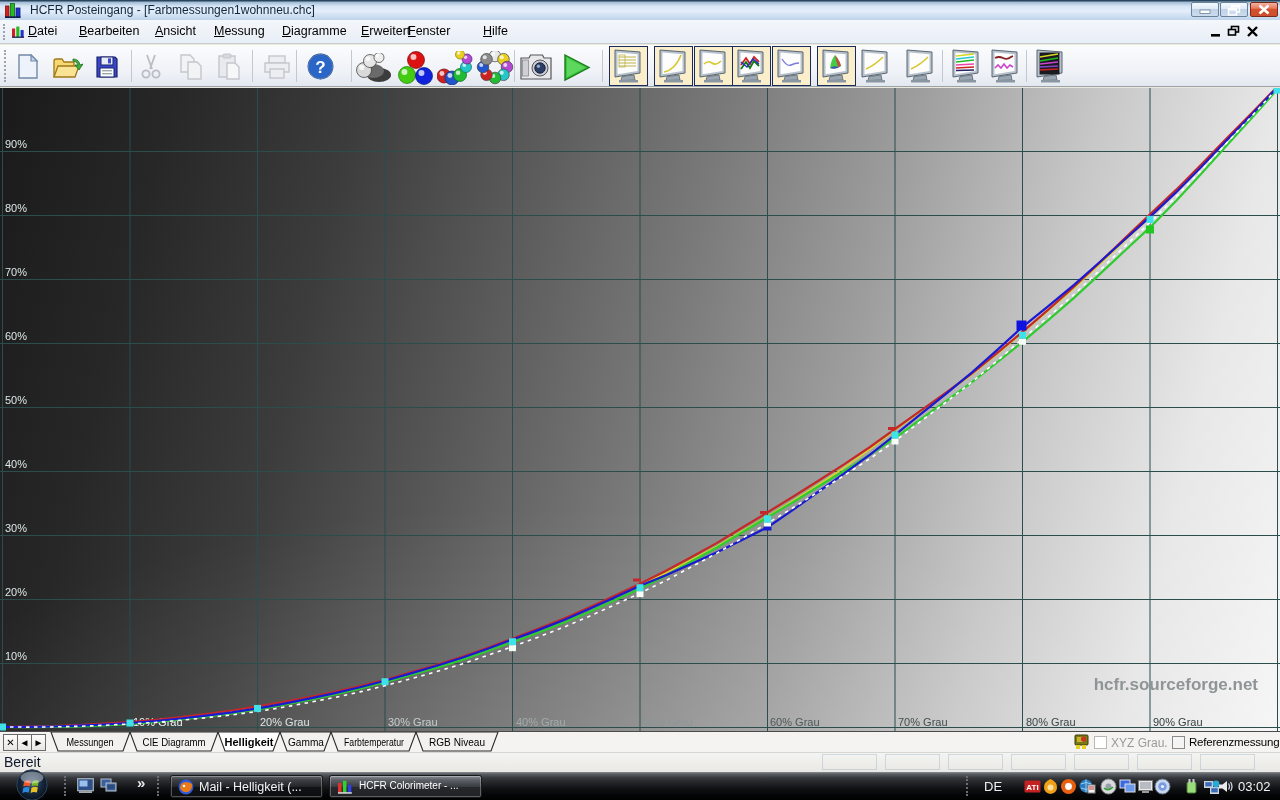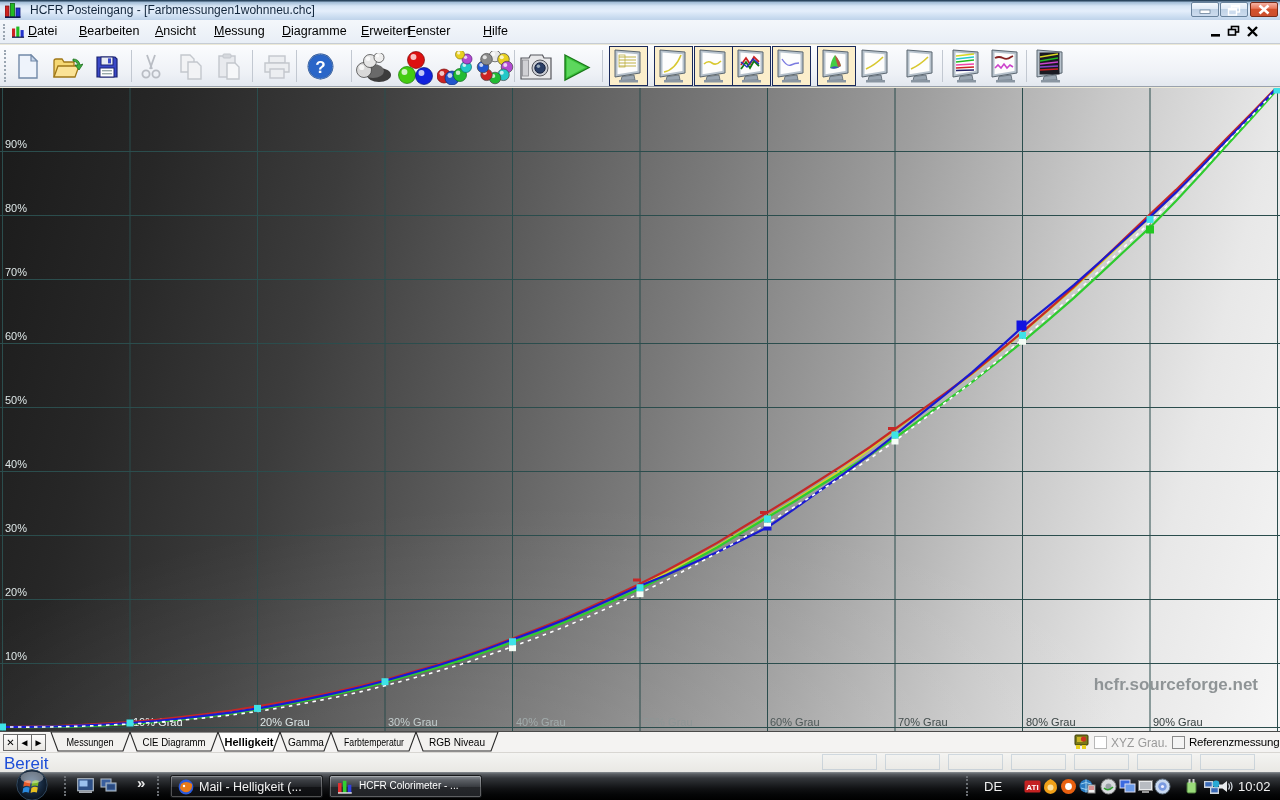--- a/index.html
+++ b/index.html
@@ -19,21 +19,21 @@
 #toolbar{left:0;top:45px;width:1280px;height:42px;background:linear-gradient(#fbfcfe,#eef1f6 70%,#e3e8ef);border-bottom:1px solid #99a1ac;}
 .tsep{position:absolute;top:5px;width:1px;height:32px;background:#c2c8d1;}
 .grip{position:absolute;width:3px;border-left:2px dotted #9aa5b1;}
 
 #chart{left:0;top:88px;width:1280px;height:644px;background:radial-gradient(ellipse 1000px 450px at 550px 740px,rgba(255,255,255,0.15),rgba(255,255,255,0) 72%),linear-gradient(104deg,#1a1a1a 0%,#272727 12%,#3c3c3c 25%,#5a5a5a 38%,#7a7a7a 51%,#9e9e9e 64%,#c8c8c8 77%,#e8e8e8 89%,#f6f6f6 100%);}
 
 #tabbar{left:0;top:731px;width:1280px;height:22px;background:#f4f3f2;border-top:1px solid #4a4a4a;border-bottom:1px solid #d8d6d2;}
 .navb{position:absolute;width:15px;height:17px;background:linear-gradient(#fdfdfd,#e8e6e3);border:1px solid #6a6a6a;color:#000;font-size:10px;text-align:center;line-height:15px;}
 
 #statusbar{left:0;top:753px;width:1280px;height:19px;background:linear-gradient(#f4f4f2,#e9e8e4);}
-#bereit{left:4px;top:2px;font-size:17px;color:#1d4ed8;}
+#bereit{left:4px;top:2px;font-size:14px;color:#0f172a;}
 
 #taskbar{left:0;top:772px;width:1280px;height:28px;background:linear-gradient(#8a8f94 0,#5a5e63 7%,#33363a 22%,#1d1f22 45%,#101113 60%,#050607 80%,#000 100%);}
 </style></head><body>
 <div id="scr">
   <div class="abs" id="titlebar"></div>
   <svg class="abs" style="left:5px;top:3px" width="18" height="15" viewBox="0 0 18 15">
     <rect x="0" y="3" width="4" height="11" fill="#cc2222" stroke="#7a0f0f" stroke-width="0.8"></rect>
     <rect x="5.5" y="0.5" width="4" height="13.5" fill="#22bb22" stroke="#0f6a0f" stroke-width="0.8"></rect>
     <rect x="11" y="5" width="4" height="9" fill="#2233cc" stroke="#101a7a" stroke-width="0.8"></rect>
     <rect x="0" y="13.4" width="15.5" height="1.6" fill="#101a50"></rect>
@@ -512,21 +512,21 @@
       <rect x="1" y="3" width="9" height="7" fill="#cdd4dc"></rect>
       <rect x="2.3" y="4.2" width="6.4" height="4.2" fill="#3a6ab8"></rect>
       <rect x="7" y="9" width="9" height="7" fill="#cdd4dc"></rect>
       <rect x="8.3" y="10.2" width="6.4" height="4.2" fill="#3a6ab8"></rect>
       <circle cx="13" cy="6" r="3.4" fill="#2ab8e8" opacity="0.9"></circle>
     </svg>
 <svg class="abs" style="left:1217px;top:778px" width="17" height="17" viewBox="0 0 17 17">
       <path d="M2 6.5 h3.5 L10 3 v11 L5.5 10.5 H2 z" fill="#e8eaec"></path>
       <path d="M11.5 5.5 q2 3 0 6 M13.5 4 q3 4.5 0 9" stroke="#cfd4da" stroke-width="1.3" fill="none"></path>
     </svg>
-<div class="abs" style="left:1238px;top:779px;color:#f2f2f2;font-size:13px">10:02</div>
+<div class="abs" style="left:1238px;top:779px;color:#f2f2f2;font-size:13px">03:02</div>
 <div class="abs" style="left:822px;top:754px;width:55px;height:16px;border:1px solid rgba(140,165,190,0.35)"></div>
 <div class="abs" style="left:885px;top:754px;width:55px;height:16px;border:1px solid rgba(140,165,190,0.35)"></div>
 <div class="abs" style="left:948px;top:754px;width:55px;height:16px;border:1px solid rgba(140,165,190,0.35)"></div>
 <div class="abs" style="left:1011px;top:754px;width:55px;height:16px;border:1px solid rgba(140,165,190,0.35)"></div>
 <div class="abs" style="left:1074px;top:754px;width:55px;height:16px;border:1px solid rgba(140,165,190,0.35)"></div>
 <div class="abs" style="left:1137px;top:754px;width:55px;height:16px;border:1px solid rgba(140,165,190,0.35)"></div>
 <div class="abs" style="left:1200px;top:754px;width:55px;height:16px;border:1px solid rgba(140,165,190,0.35)"></div>
 </div>
 
 </body></html>

